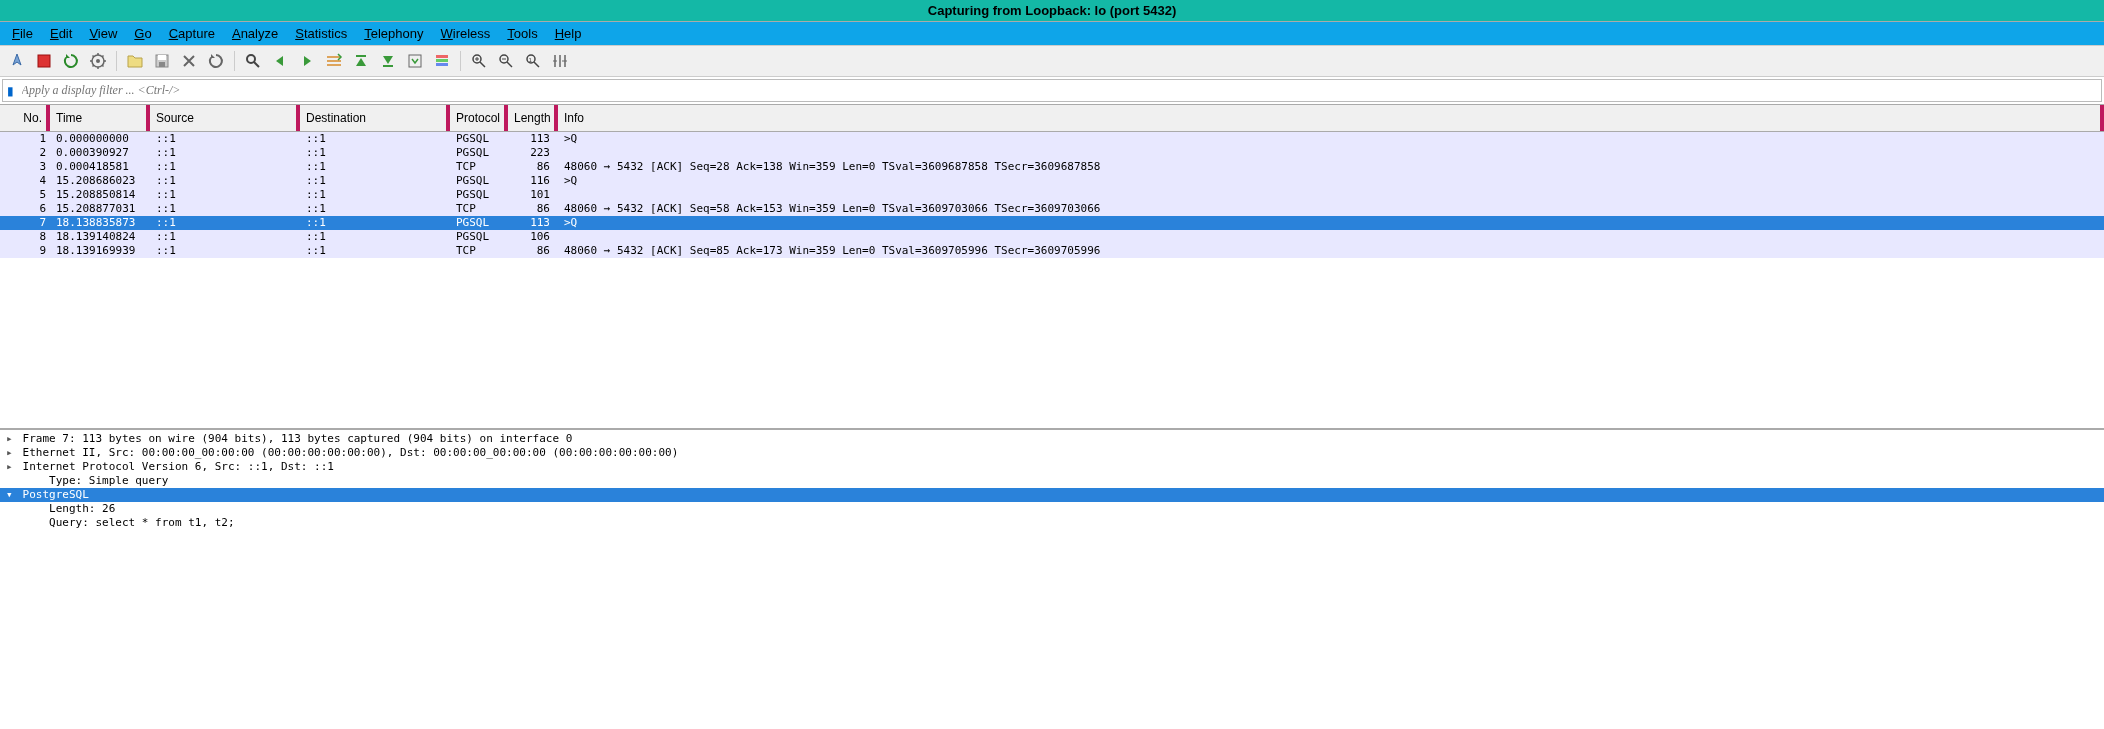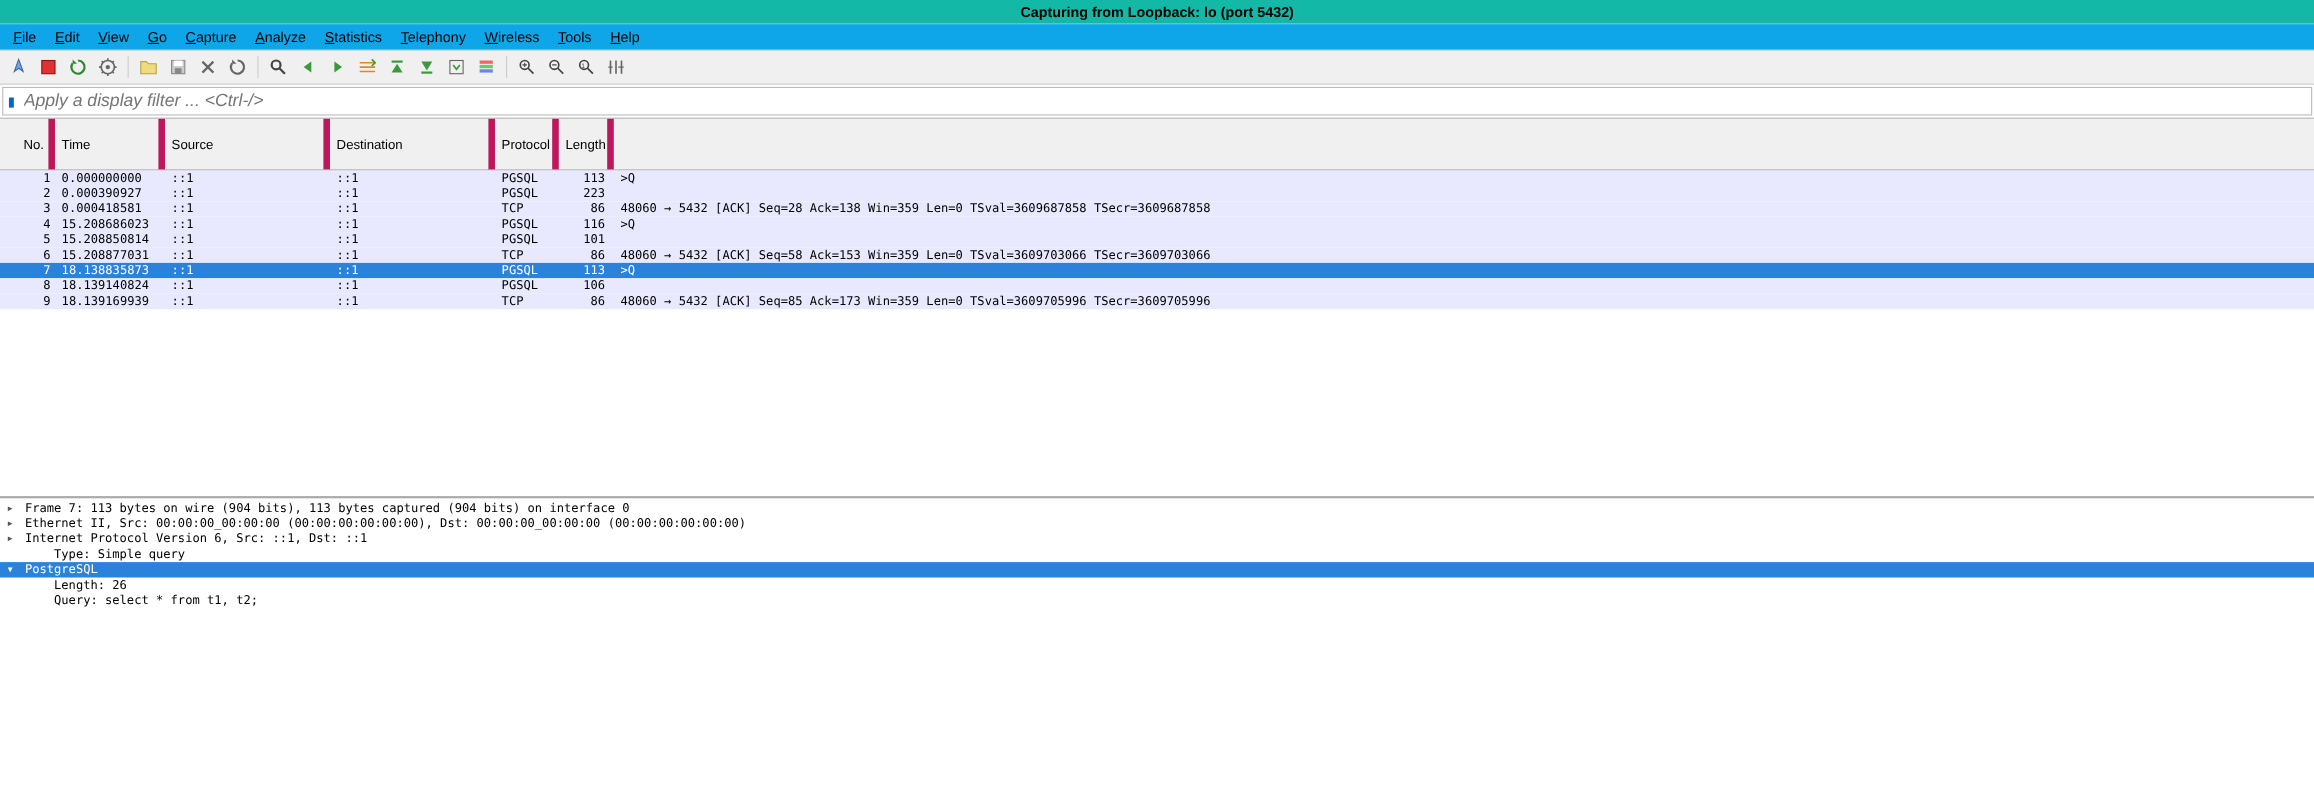--- a/index.html
+++ b/index.html
@@ -6,24 +6,24 @@
 body { font-family: sans-serif; font-size: 12px; background: #fff; color: #000; user-select: none; }
 .title-bar { background: #14b8a6; border-bottom: 1px solid #aaa; text-align: center; padding: 3px 0; font-weight: bold; font-size: 13px; }
 .menu-bar { background: #0ea5e9; border-bottom: 1px solid #ccc; padding: 2px 5px; display: flex; gap: 3px; font-size: 13px; }
 .menu-item { padding: 2px 7px; cursor: pointer; }
 .menu-item .ul { text-decoration: underline; }
 .toolbar { background: #f0f0f0; border-bottom: 1px solid #ccc; padding: 3px 5px; display: flex; align-items: center; gap: 3px; }
 .tb-btn { width: 24px; height: 24px; display: flex; align-items: center; justify-content: center; cursor: pointer; border-radius: 2px; }
 .tb-sep { width: 1px; height: 20px; background: #ccc; margin: 0 3px; }
 .filter-bar { display: flex; align-items: center; border: 1px solid #bbb; background: #fff; margin: 2px; }
 .filter-icon { padding: 0 4px; color: #0066cc; font-size: 12px; }
-.filter-input { flex: 1; border: none; outline: none; padding: 3px 4px; font-size: 16px; font-style: italic; color: #14532d; background: transparent; }
+.filter-input { flex: 1; border: none; outline: none; padding: 3px 4px; font-size: 12px; font-style: italic; color: #14532d; background: transparent; font-family: Liberation Serif, serif; }
 .packet-list { border-top: 1px solid #aaa; }
 .header-row { display: flex; background: #f0f0f0; border-bottom: 1px solid #aaa; font-size: 12px; }
-.header-row > div { padding: 16px 6px; border-right: 6px solid #be185d; text-align: left; }
+.header-row > div { padding: 6px 6px; border-right: 4px solid #be185d; text-align: left; }
 .col-no { width: 50px; text-align: right !important; padding-right: 4px !important; }
 .col-time { width: 100px; }
 .col-src { width: 150px; }
 .col-dst { width: 150px; }
 .col-proto { width: 58px; }
 .col-len { width: 50px; text-align: right !important; padding-right: 8px !important; }
 .col-info { flex: 1; }
 .packet-rows { font-family: "DejaVu Sans Mono", "Lucida Console", monospace; font-size: 11px; }
 .packet-row { display: flex; height: 14px; line-height: 14px; white-space: pre; }
 .packet-row > div { padding: 0 6px; overflow: hidden; }
@@ -189,20 +189,21 @@
 </div>
 
 <div class="packet-list">
   <div class="header-row">
     <div class="col-no">No.</div>
     <div class="col-time">Time</div>
     <div class="col-src">Source</div>
     <div class="col-dst">Destination</div>
     <div class="col-proto">Protocol</div>
     <div class="col-len">Length</div>
+    <div class="col-info">Info</div>
   </div>
   <div class="packet-rows" id="packet-rows">
       <div class="packet-row bg0"><div class="col-no">1</div><div class="col-time">0.000000000</div><div class="col-src">::1</div><div class="col-dst">::1</div><div class="col-proto">PGSQL</div><div class="col-len">113</div><div class="col-info">&gt;Q</div></div>
       <div class="packet-row bg0"><div class="col-no">2</div><div class="col-time">0.000390927</div><div class="col-src">::1</div><div class="col-dst">::1</div><div class="col-proto">PGSQL</div><div class="col-len">223</div><div class="col-info"><t d="" c="" z<="" div=""></t></div></div>
       <div class="packet-row bg0"><div class="col-no">3</div><div class="col-time">0.000418581</div><div class="col-src">::1</div><div class="col-dst">::1</div><div class="col-proto">TCP</div><div class="col-len">86</div><div class="col-info">48060 → 5432 [ACK] Seq=28 Ack=138 Win=359 Len=0 TSval=3609687858 TSecr=3609687858</div></div>
       <div class="packet-row bg0"><div class="col-no">4</div><div class="col-time">15.208686023</div><div class="col-src">::1</div><div class="col-dst">::1</div><div class="col-proto">PGSQL</div><div class="col-len">116</div><div class="col-info">&gt;Q</div></div>
       <div class="packet-row bg0"><div class="col-no">5</div><div class="col-time">15.208850814</div><div class="col-src">::1</div><div class="col-dst">::1</div><div class="col-proto">PGSQL</div><div class="col-len">101</div><div class="col-info"><c z<="" div=""></c></div></div>
       <div class="packet-row bg0"><div class="col-no">6</div><div class="col-time">15.208877031</div><div class="col-src">::1</div><div class="col-dst">::1</div><div class="col-proto">TCP</div><div class="col-len">86</div><div class="col-info">48060 → 5432 [ACK] Seq=58 Ack=153 Win=359 Len=0 TSval=3609703066 TSecr=3609703066</div></div>
       <div class="packet-row bg0 selected"><div class="col-no">7</div><div class="col-time">18.138835873</div><div class="col-src">::1</div><div class="col-dst">::1</div><div class="col-proto">PGSQL</div><div class="col-len">113</div><div class="col-info">&gt;Q</div></div>
       <div class="packet-row bg0"><div class="col-no">8</div><div class="col-time">18.139140824</div><div class="col-src">::1</div><div class="col-dst">::1</div><div class="col-proto">PGSQL</div><div class="col-len">106</div><div class="col-info"><c z<="" div=""></c></div></div>

